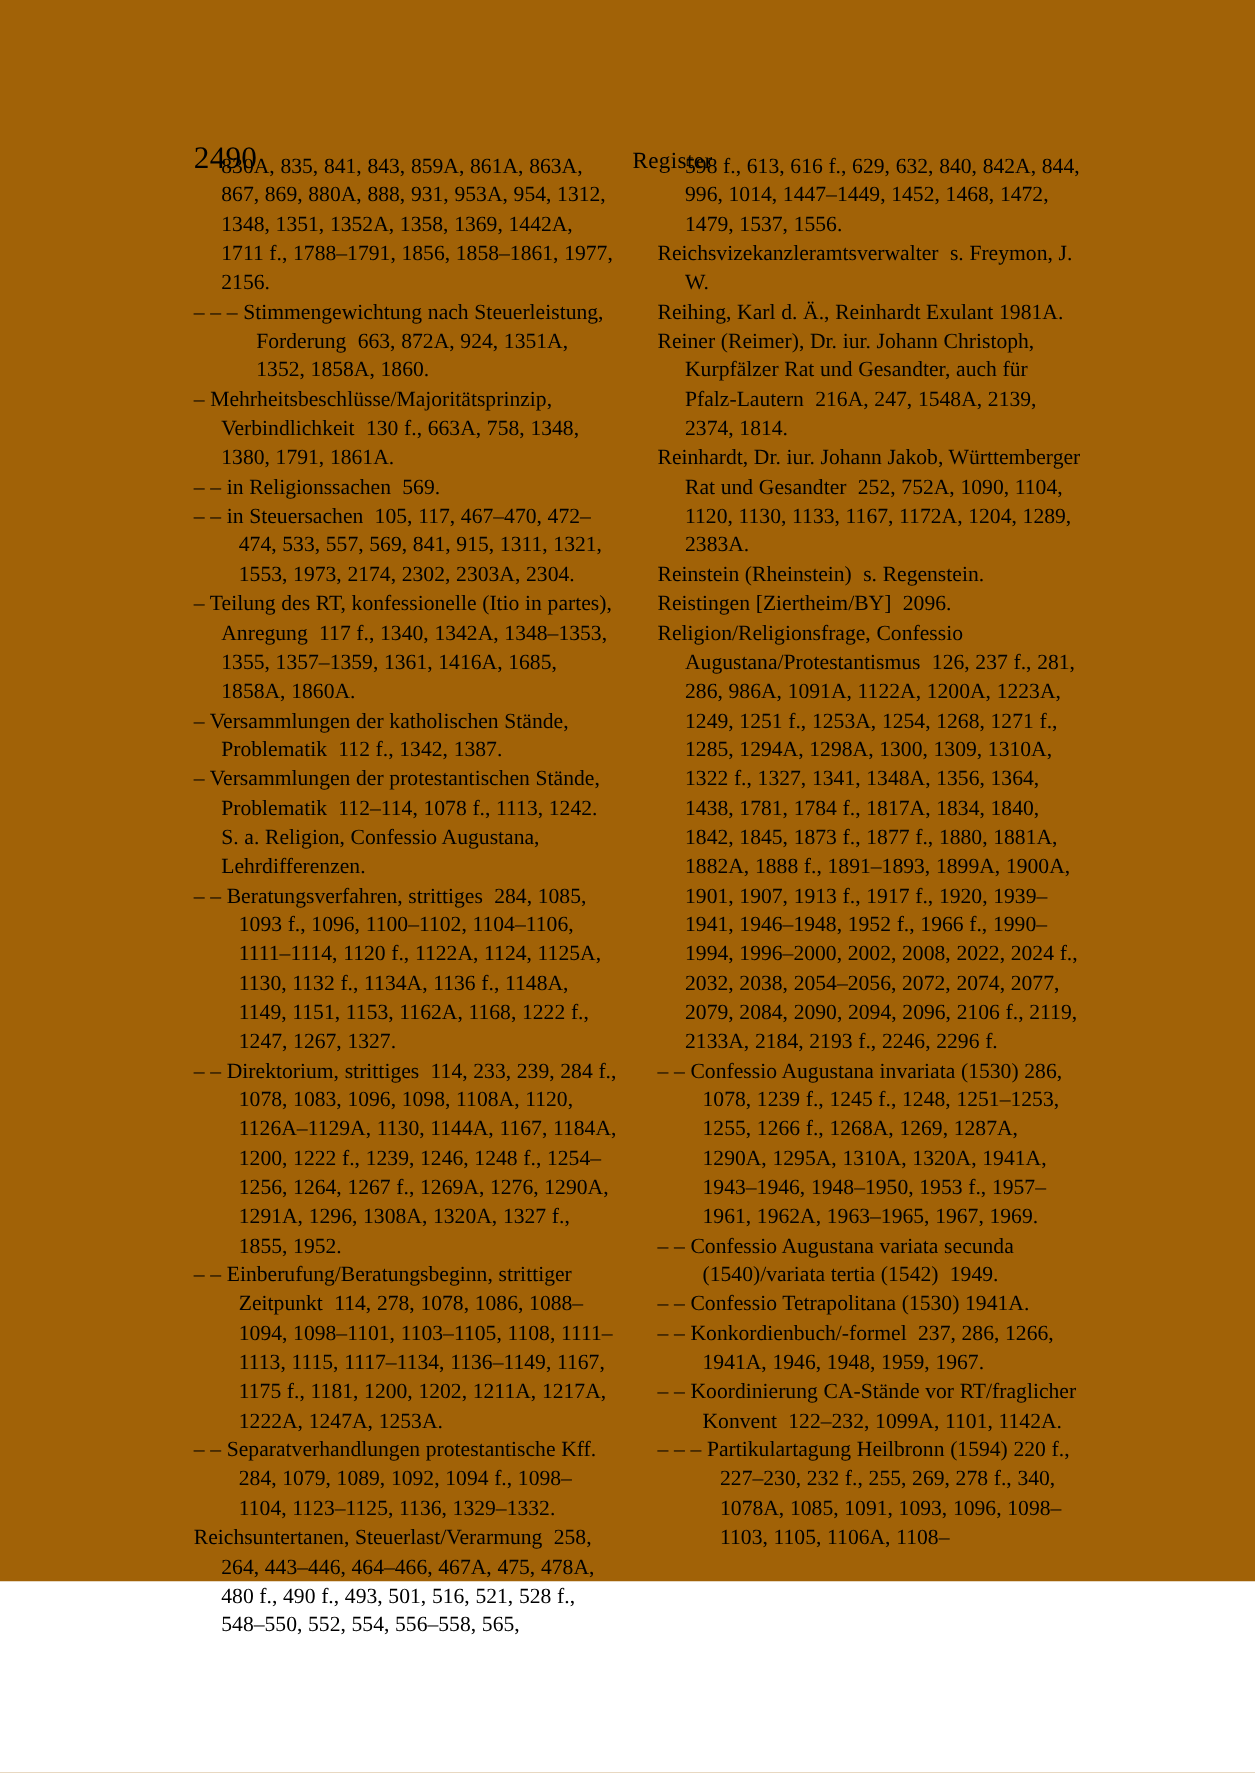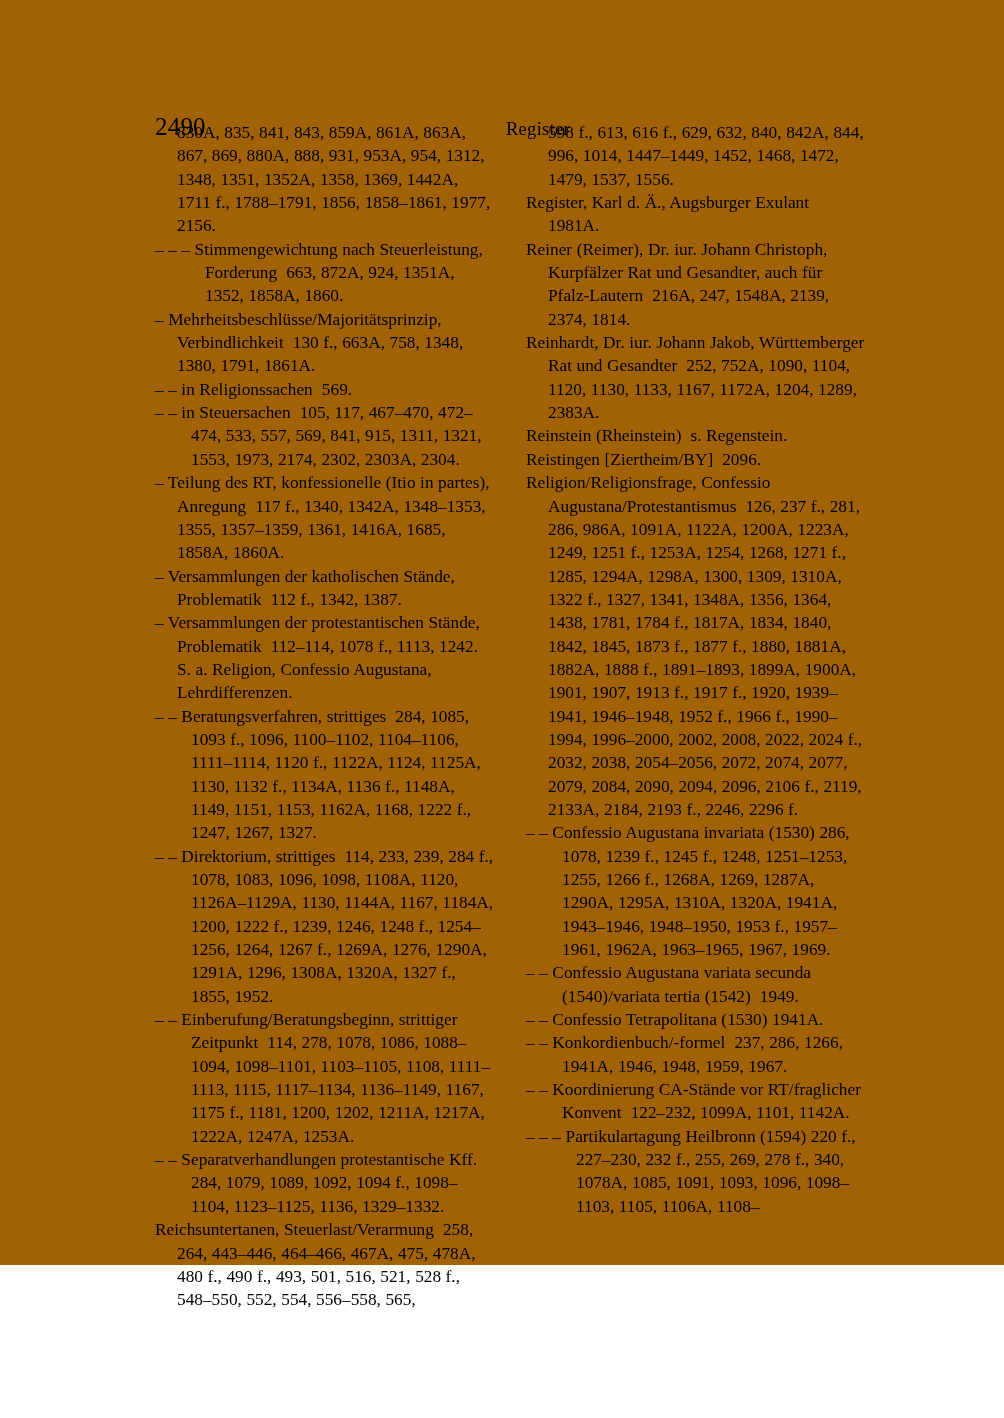--- a/index.html
+++ b/index.html
@@ -93,21 +93,22 @@
         <p class="entry lvl1">– Versammlungen der katholischen Stände, Problematik  112 f., 1342, 1387.</p>
         <p class="entry lvl1">– Versammlungen der protestantischen Stände, Problematik  112–114, 1078 f., 1113, 1242.   S. a. Religion, Confessio Augustana, Lehrdifferenzen.</p>
         <p class="entry lvl2">– – Beratungsverfahren, strittiges  284, 1085, 1093 f., 1096, 1100–1102, 1104–1106, 1111–1114, 1120 f., 1122A, 1124, 1125A, 1130, 1132 f., 1134A, 1136 f., 1148A, 1149, 1151, 1153, 1162A, 1168, 1222 f., 1247, 1267, 1327.</p>
         <p class="entry lvl2">– – Direktorium, strittiges  114, 233, 239, 284 f., 1078, 1083, 1096, 1098, 1108A, 1120, 1126A–1129A, 1130, 1144A, 1167, 1184A, 1200, 1222 f., 1239, 1246, 1248 f., 1254–1256, 1264, 1267 f., 1269A, 1276, 1290A, 1291A, 1296, 1308A, 1320A, 1327 f., 1855, 1952.</p>
         <p class="entry lvl2">– – Einberufung/Beratungsbeginn, strittiger Zeitpunkt  114, 278, 1078, 1086, 1088–1094, 1098–1101, 1103–1105, 1108, 1111–1113, 1115, 1117–1134, 1136–1149, 1167, 1175 f., 1181, 1200, 1202, 1211A, 1217A, 1222A, 1247A, 1253A.</p>
         <p class="entry lvl2">– – Separatverhandlungen protestantische Kff.  284, 1079, 1089, 1092, 1094 f., 1098–1104, 1123–1125, 1136, 1329–1332.</p>
         <p class="entry lvl0">Reichsuntertanen, Steuerlast/Verarmung  258, 264, 443–446, 464–466, 467A, 475, 478A, 480 f., 490 f., 493, 501, 516, 521, 528 f., 548–550, 552, 554, 556–558, 565,</p>
       </div>
     <div class="col" id="col-right">
         <p class="entry cont">598 f., 613, 616 f., 629, 632, 840, 842A, 844, 996, 1014, 1447–1449, 1452, 1468, 1472, 1479, 1537, 1556.</p>
-        <p class="entry lvl0">Register, Karl d. Ä., Augsburger Exulant 1981A.</p>
+        <p class="entry lvl0">Reichsvizekanzleramtsverwalter  s. Freymon, J. W.</p>
+        <p class="entry lvl0">Reihing, Karl d. Ä., Reinhardt Exulant 1981A.</p>
         <p class="entry lvl0">Reiner (Reimer), Dr. iur. Johann Christoph, Kurpfälzer Rat und Gesandter, auch für Pfalz-Lautern  216A, 247, 1548A, 2139, 2374, 1814.</p>
         <p class="entry lvl0">Reinhardt, Dr. iur. Johann Jakob, Württemberger Rat und Gesandter  252, 752A, 1090, 1104, 1120, 1130, 1133, 1167, 1172A, 1204, 1289, 2383A.</p>
         <p class="entry lvl0">Reinstein (Rheinstein)  s. Regenstein.</p>
         <p class="entry lvl0">Reistingen [Ziertheim/BY]  2096.</p>
         <p class="entry lvl0">Religion/Religionsfrage, Confessio Augustana/Protestantismus  126, 237 f., 281, 286, 986A, 1091A, 1122A, 1200A, 1223A, 1249, 1251 f., 1253A, 1254, 1268, 1271 f., 1285, 1294A, 1298A, 1300, 1309, 1310A, 1322 f., 1327, 1341, 1348A, 1356, 1364, 1438, 1781, 1784 f., 1817A, 1834, 1840, 1842, 1845, 1873 f., 1877 f., 1880, 1881A, 1882A, 1888 f., 1891–1893, 1899A, 1900A, 1901, 1907, 1913 f., 1917 f., 1920, 1939–1941, 1946–1948, 1952 f., 1966 f., 1990–1994, 1996–2000, 2002, 2008, 2022, 2024 f., 2032, 2038, 2054–2056, 2072, 2074, 2077, 2079, 2084, 2090, 2094, 2096, 2106 f., 2119, 2133A, 2184, 2193 f., 2246, 2296 f.</p>
         <p class="entry lvl2">– – Confessio Augustana invariata (1530) 286, 1078, 1239 f., 1245 f., 1248, 1251–1253, 1255, 1266 f., 1268A, 1269, 1287A, 1290A, 1295A, 1310A, 1320A, 1941A, 1943–1946, 1948–1950, 1953 f., 1957–1961, 1962A, 1963–1965, 1967, 1969.</p>
         <p class="entry lvl2">– – Confessio Augustana variata secunda (1540)/variata tertia (1542)  1949.</p>
         <p class="entry lvl2">– – Confessio Tetrapolitana (1530) 1941A.</p>
         <p class="entry lvl2">– – Konkordienbuch/-formel  237, 286, 1266, 1941A, 1946, 1948, 1959, 1967.</p>
         <p class="entry lvl2">– – Koordinierung CA-Stände vor RT/fraglicher Konvent  122–232, 1099A, 1101, 1142A.</p>

